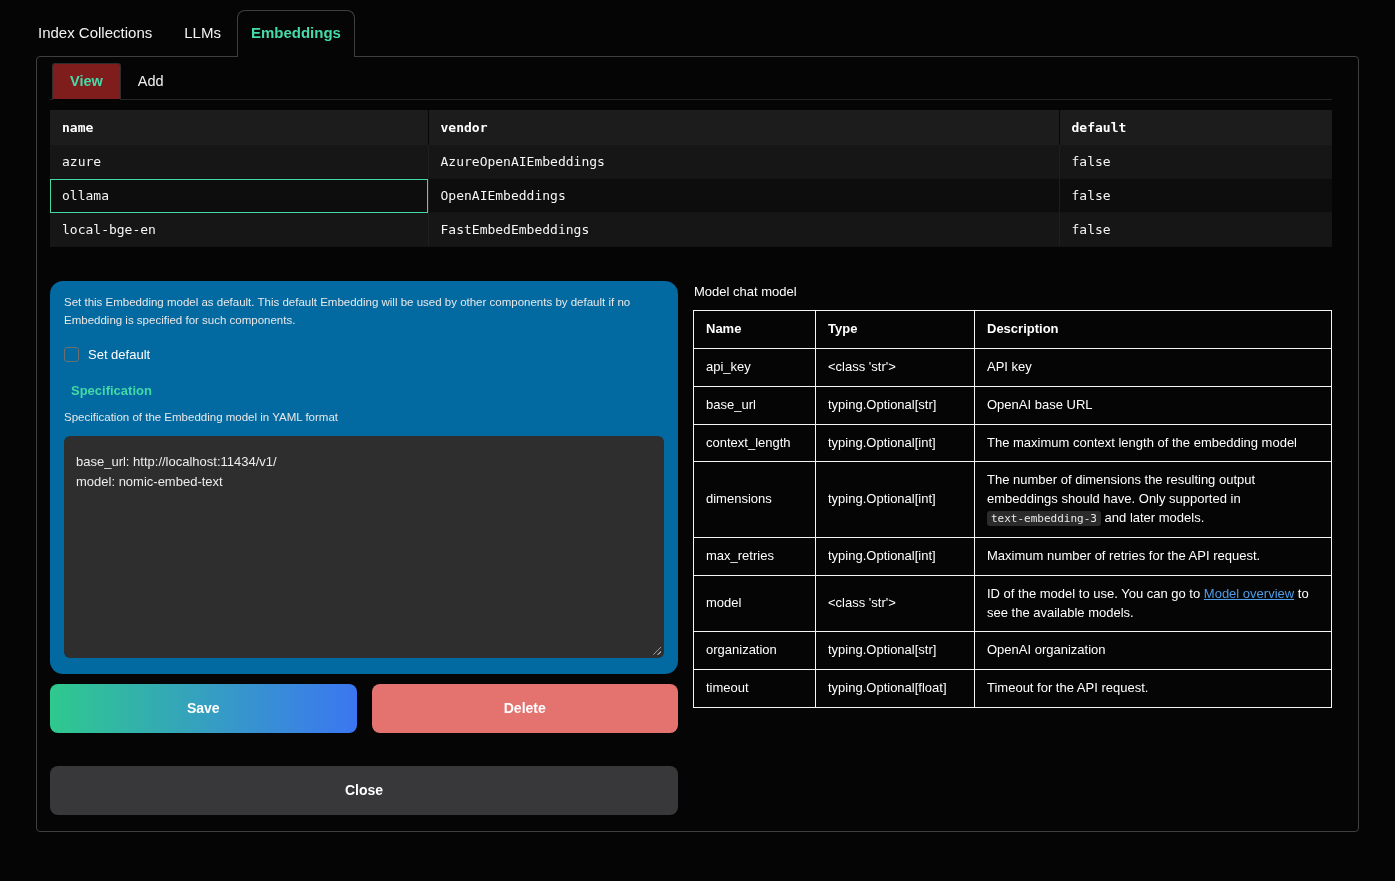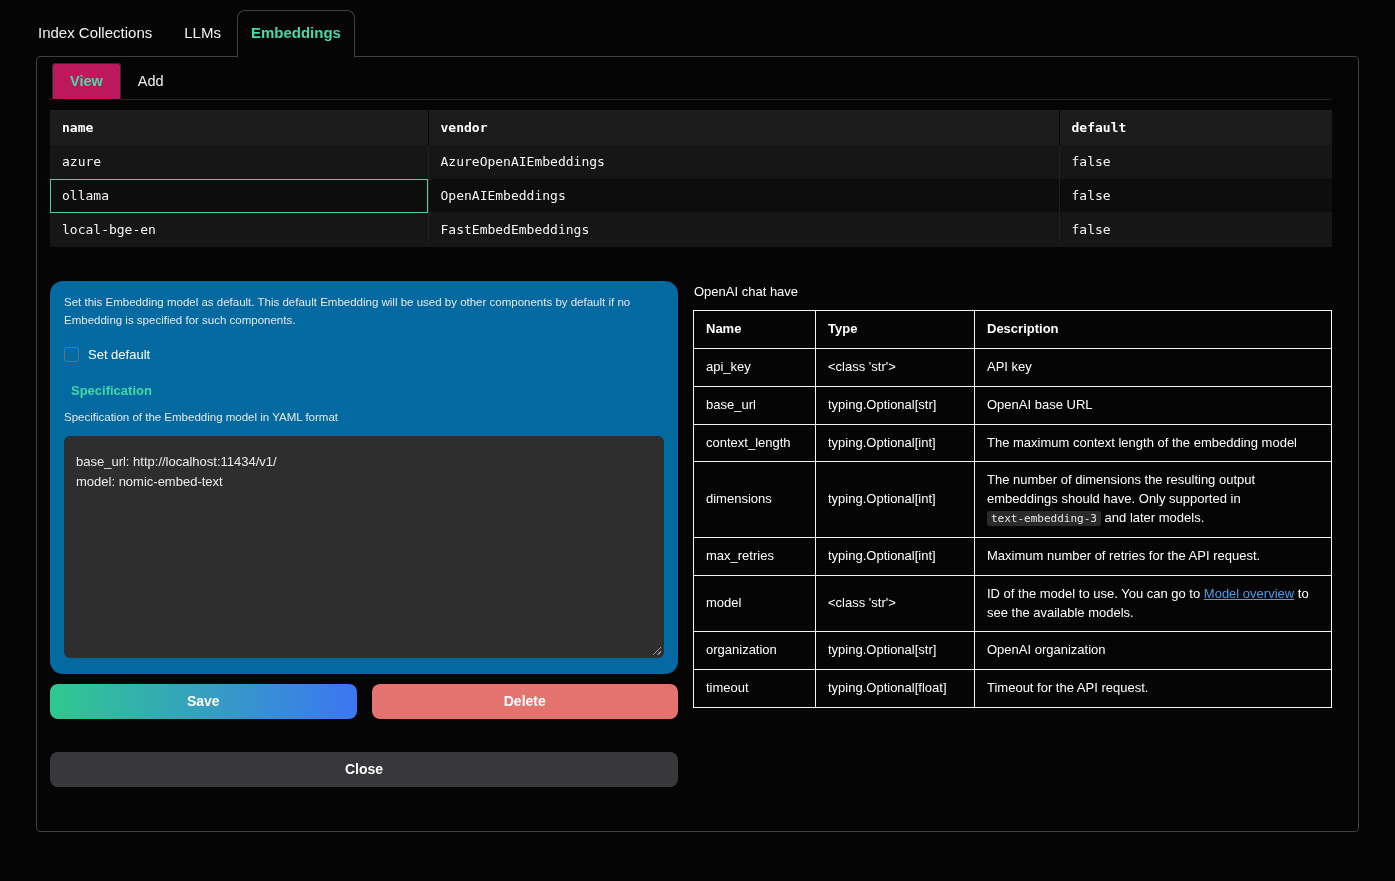--- a/index.html
+++ b/index.html
@@ -38,21 +38,21 @@
     background:#050505;
   }
 
   
   .subtabbar { display:flex; align-items:flex-end; border-bottom:1px solid #262626; padding:6px 0 0 2px; }
   .subtab { padding:9px 17px 10px 17px; font-size:14.5px; color:#f0f0f0; cursor:pointer; }
   .subtab.active {
     color:#45dba8; font-weight:bold;
     border:1px solid #2e2e2e; border-bottom:1px solid #050505;
     border-radius:3px 3px 0 0;
-    margin-bottom:-1px; background:#be185d;
+    margin-bottom:-1px; background:#7f1d1d;
   }
 
   
   .emb-table {
     width:100%; margin-top:10px;
     border-collapse:collapse;
     font-family:"DejaVu Sans Mono", monospace;
     font-size:13px;
   }
   .emb-table th {
@@ -94,21 +94,21 @@
     resize:none; outline:none;
   }
   .resize-corner {
     position:absolute; right:3px; bottom:3px; width:10px; height:10px; cursor:nwse-resize;
     background:repeating-linear-gradient(-45deg, transparent 0 2px, #9a9a9a 2px 3px);
     clip-path:polygon(100% 0, 100% 100%, 0 100%);
   }
 
   .btn-row { display:flex; gap:15px; margin-top:10px; }
   .btn {
-    height:35px; border:none; border-radius:8px; cursor:pointer;
+    height:49px; border:none; border-radius:8px; cursor:pointer;
     color:#ffffff; font-weight:bold; font-size:14px;
     font-family:"Liberation Sans", sans-serif;
   }
   .save-btn { flex:1; background:linear-gradient(90deg,#2fc98e 0%,#3b76f2 100%); }
   .delete-btn { flex:1; background:#e4736f; }
   .close-btn { width:100%; margin-top:33px; background:#38383b; }
 
   
   .detail-title { font-size:13px; color:#ffffff; margin:3px 0 11px 1px; }
   .param-table { width:100%; border-collapse:collapse; font-size:13px; }
@@ -195,21 +195,21 @@
         </div>
 
         <div class="btn-row">
           <button class="btn save-btn">Save</button>
           <button class="btn delete-btn">Delete</button>
         </div>
         <button class="btn close-btn">Close</button>
       </div>
 
       <div class="right-col">
-        <div class="detail-title">OpenAI chat have</div>
+        <div class="detail-title">Model chat model</div>
 
         <table class="param-table">
           <colgroup>
               <col class="c-name">
               <col class="c-type">
               <col>
             </colgroup>
           <thead>
             <tr>
               <th>Name</th>

